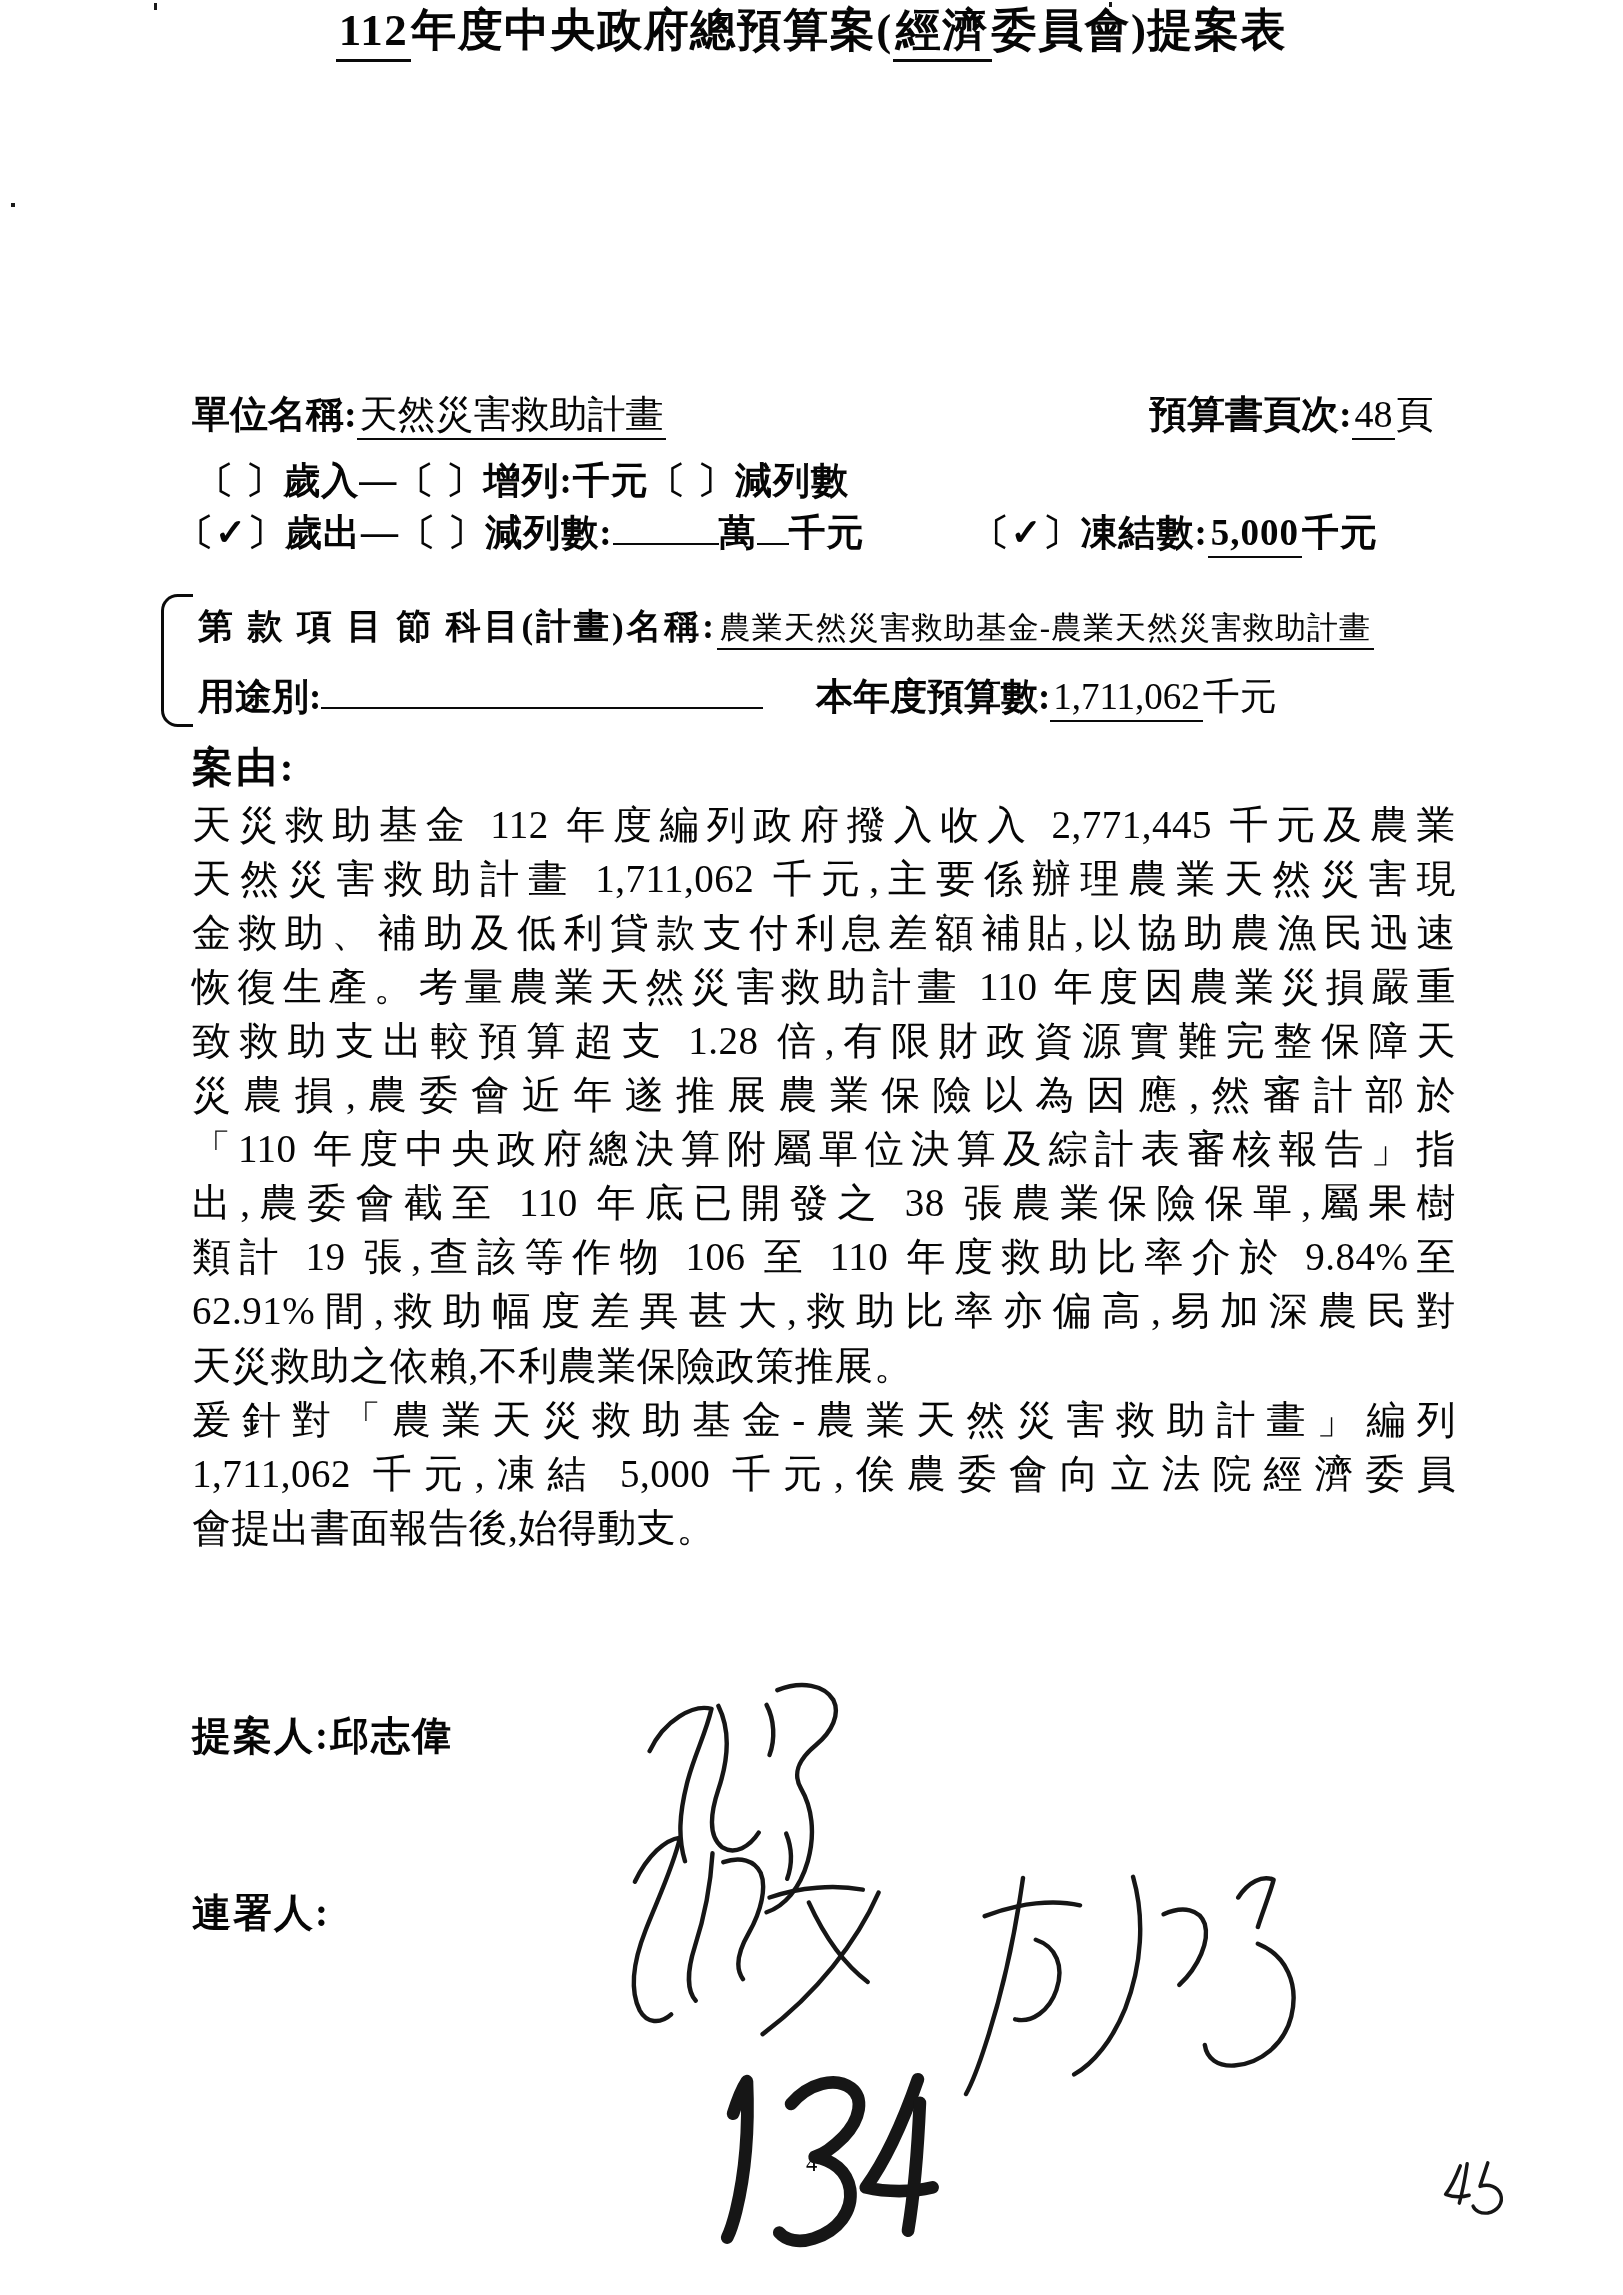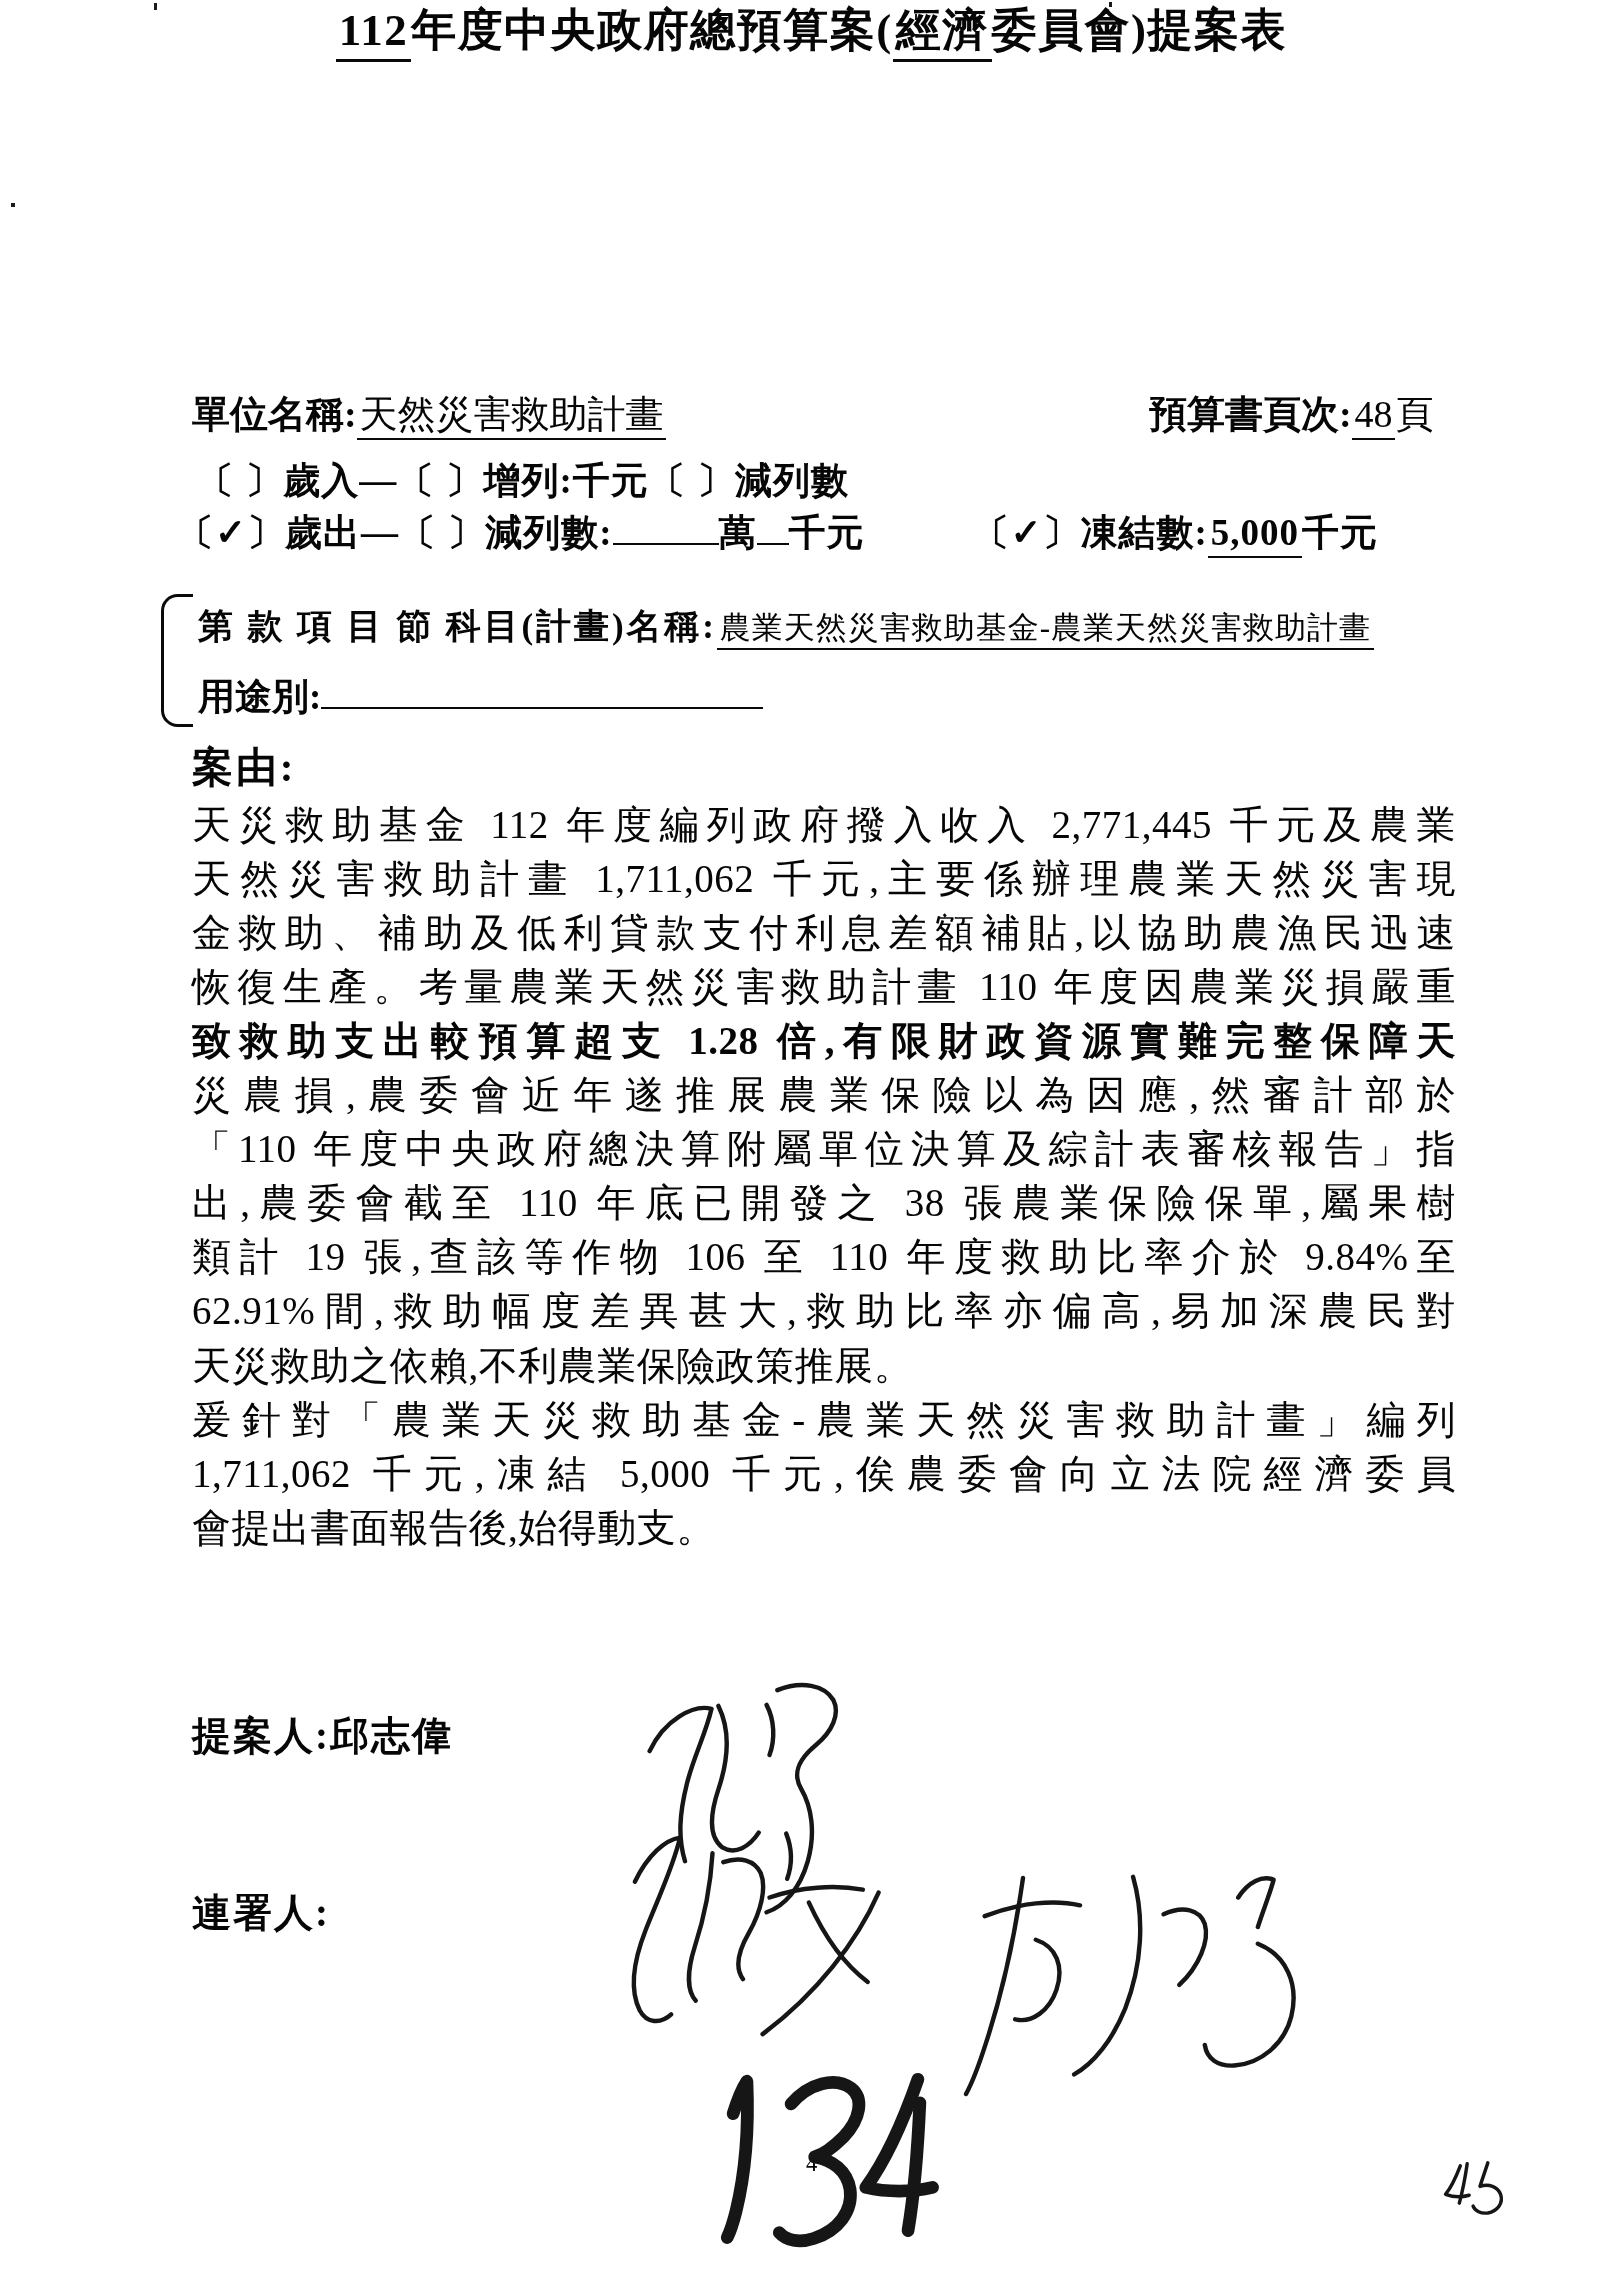--- a/index.html
+++ b/index.html
@@ -80,28 +80,31 @@
 
   <div class="abs big-bracket"></div>
 
   <div class="abs row-subject">
     <span class="lbl">第 款 項 目 節 科目(計畫)名稱:</span><span class="val ul">農業天然災害救助基金-農業天然災害救助計畫</span>
   </div>
 
   <div class="abs row-usage">
     <span>用途別:</span><span class="blank" style="width:442px;"></span>
   </div>
+  <div class="abs row-budget">
+    <span class="lbl">本年度預算數:</span><span class="ul">1,711,062</span><span>千元</span>
+  </div>
 
   <div class="abs case-label">案由:</div>
 
   <div class="abs bline jz" style="top:805px;">天災救助基金 112 年度編列政府撥入收入 2,771,445 千元及農業</div>
   <div class="abs bline jz" style="top:859px;">天然災害救助計畫 1,711,062 千元,主要係辦理農業天然災害現</div>
   <div class="abs bline jz" style="top:913px;">金救助、補助及低利貸款支付利息差額補貼,以協助農漁民迅速</div>
   <div class="abs bline jz" style="top:967px;">恢復生產。考量農業天然災害救助計畫 110 年度因農業災損嚴重</div>
-  <div class="abs bline jz" style="top:1021px;font-weight:bold;">致救助支出較預算超支 1.28 倍,有限財政資源實難完整保障天</div>
+  <div class="abs bline jz" style="top:1021px;">致救助支出較預算超支 1.28 倍,有限財政資源實難完整保障天</div>
   <div class="abs bline jz" style="top:1075px;">災農損,農委會近年遂推展農業保險以為因應,然審計部於</div>
   <div class="abs bline jz" style="top:1129px;">「110 年度中央政府總決算附屬單位決算及綜計表審核報告」指</div>
   <div class="abs bline jz" style="top:1183px;">出,農委會截至 110 年底已開發之 38 張農業保險保單,屬果樹</div>
   <div class="abs bline jz" style="top:1237px;">類計 19 張,查該等作物 106 至 110 年度救助比率介於 9.84%至</div>
   <div class="abs bline jz" style="top:1291px;">62.91%間,救助幅度差異甚大,救助比率亦偏高,易加深農民對</div>
   <div class="abs bline jz" style="top:1400px;">爰針對「農業天災救助基金-農業天然災害救助計畫」編列</div>
   <div class="abs bline" style="top:1346px;">天災救助之依賴,不利農業保險政策推展。</div>
   <div class="abs bline jz" style="top:1454px;">1,711,062 千元,凍結 5,000 千元,俟農委會向立法院經濟委員</div>
   <div class="abs bline" style="top:1508px;">會提出書面報告後,始得動支。</div>
 

